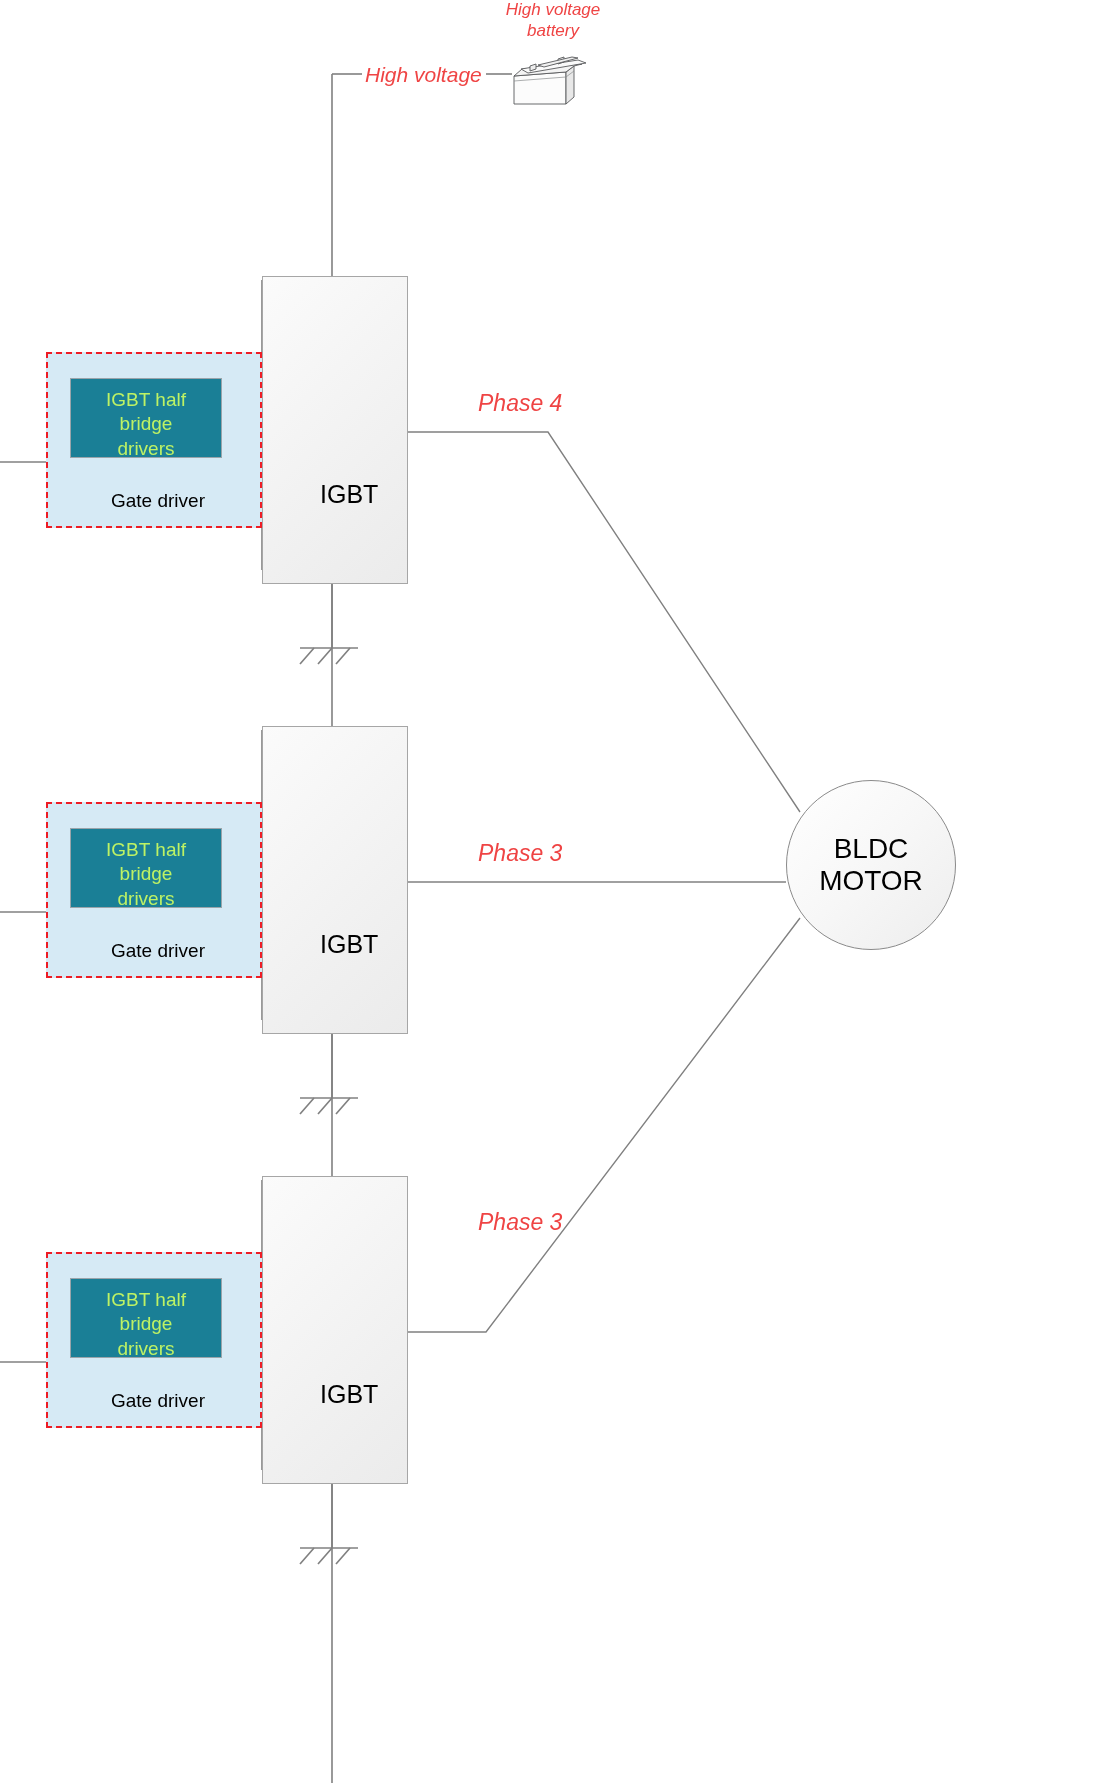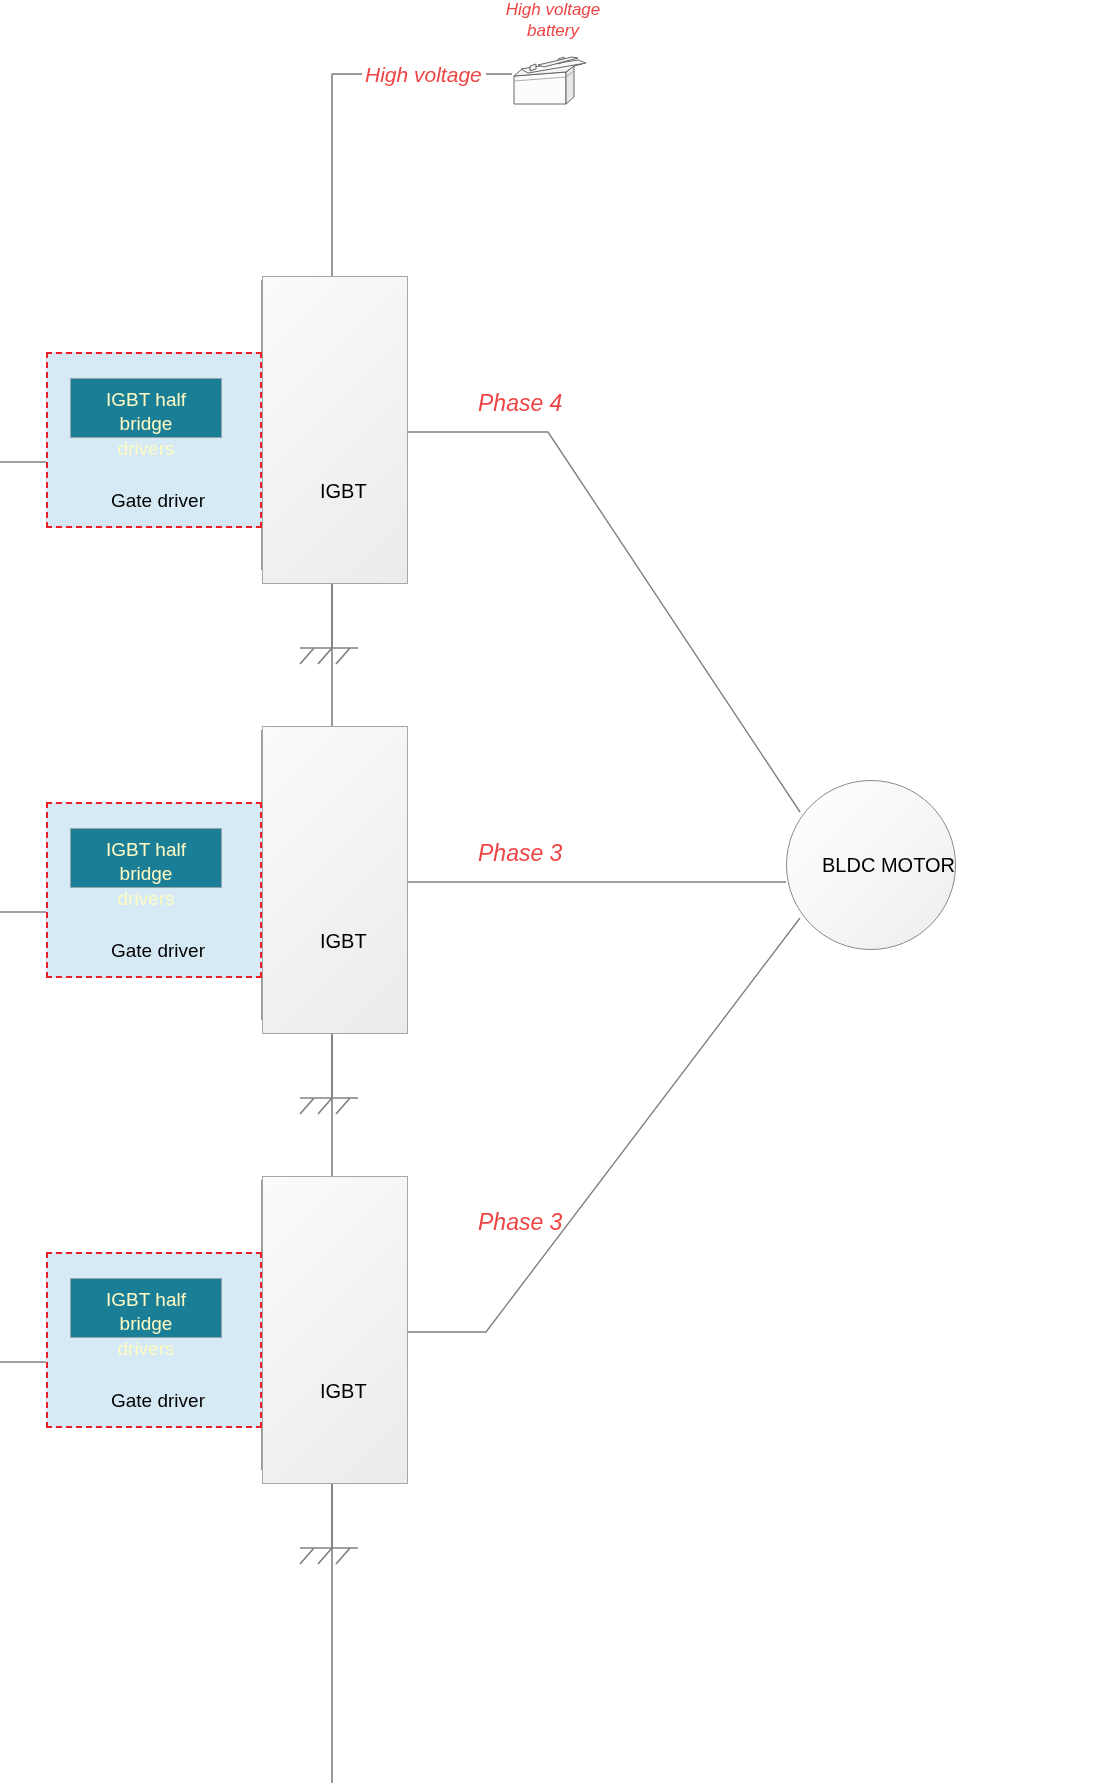--- a/index.html
+++ b/index.html
@@ -51,25 +51,25 @@
     height:176px;
     background:#d6eaf5;
     border:2px dashed #ee1c25;
     box-sizing:border-box;
   }
   .gd-inner{
     position:absolute;
     left:22px;
     top:24px;
     width:152px;
-    height:60px;
+    height:80px;
     background:#1a7f96;
     border:1px solid #9aa4aa;
     box-sizing:border-box;
-    color:#fef9c3;
+    color:#bef264;
     font-size:19px;
     line-height:1.28;
     padding:9px 10px 0 10px;
     text-align:center;
   }
   .gd-caption{
     position:absolute;
     left:8px;
     right:0;
     bottom:14px;
@@ -81,37 +81,37 @@
   .hb-box{
     position:absolute;
     width:146px;
     height:308px;
     background:linear-gradient(135deg,#fbfbfb 0%,#f2f2f2 55%,#ebebeb 100%);
     border:1px solid #a6a6a6;
     box-sizing:border-box;
   }
   .hb-label{
     position:absolute;
-    font-size:20px;
+    font-size:25px;
     color:#000000;
     white-space:nowrap;
   }
   
   .motor{
     position:absolute;
     width:170px;
     height:170px;
     border-radius:50%;
     background:linear-gradient(135deg,#ffffff 0%,#f7f7f7 50%,#ededed 100%);
     border:1px solid #8a8a8a;
     box-sizing:border-box;
     display:flex;
     align-items:center;
     justify-content:flex-end;
-    font-size:20px;
+    font-size:28px;
     color:#000000;
     text-align:center;
   }
   
   .battery-icon{
     position:absolute;
     left:508px;
     top:52px;
     width:84px;
     height:56px;

